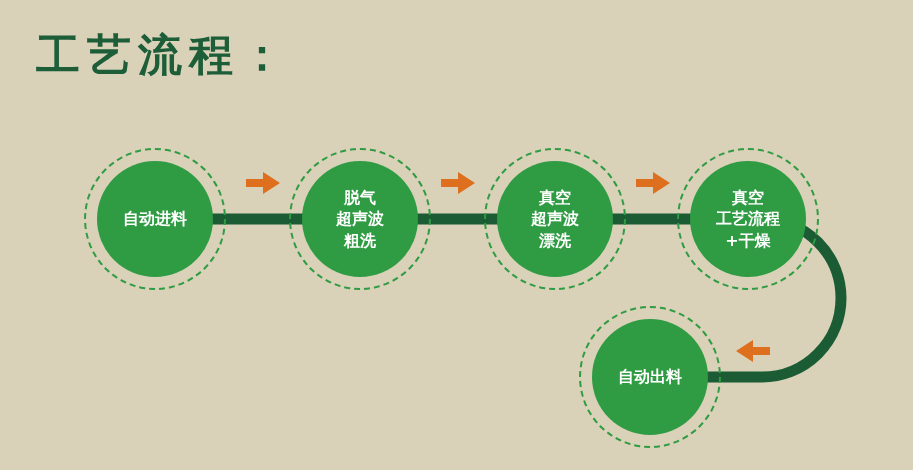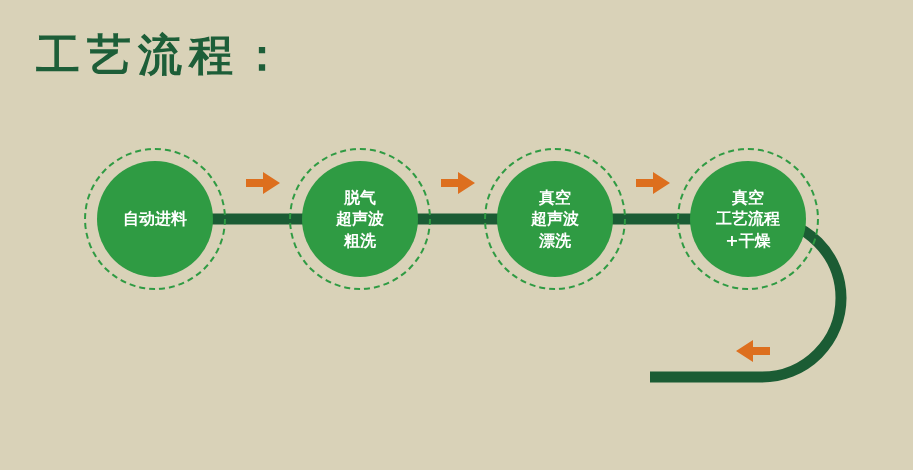--- a/index.html
+++ b/index.html
@@ -95,20 +95,26 @@
 
   <div class="step" id="step-4">
     <div class="dashed-ring"></div>
     <div class="solid-circle">
       <span>真空</span>
       <span>工艺流程</span>
       <span>+干燥</span>
     </div>
   </div>
 
+  <div class="step" id="step-5">
+    <div class="dashed-ring"></div>
+    <div class="solid-circle">
+      <span>自动出料</span>
+    </div>
+  </div>
 
   <div class="flow-arrow" id="arrow-1">
     <svg viewBox="0 0 34 22">
         <polygon points="0,7 17,7 17,0 34,11 17,22 17,15 0,15"></polygon>
       </svg>
   </div>
   <div class="flow-arrow" id="arrow-2">
     <svg viewBox="0 0 34 22">
         <polygon points="0,7 17,7 17,0 34,11 17,22 17,15 0,15"></polygon>
       </svg>

